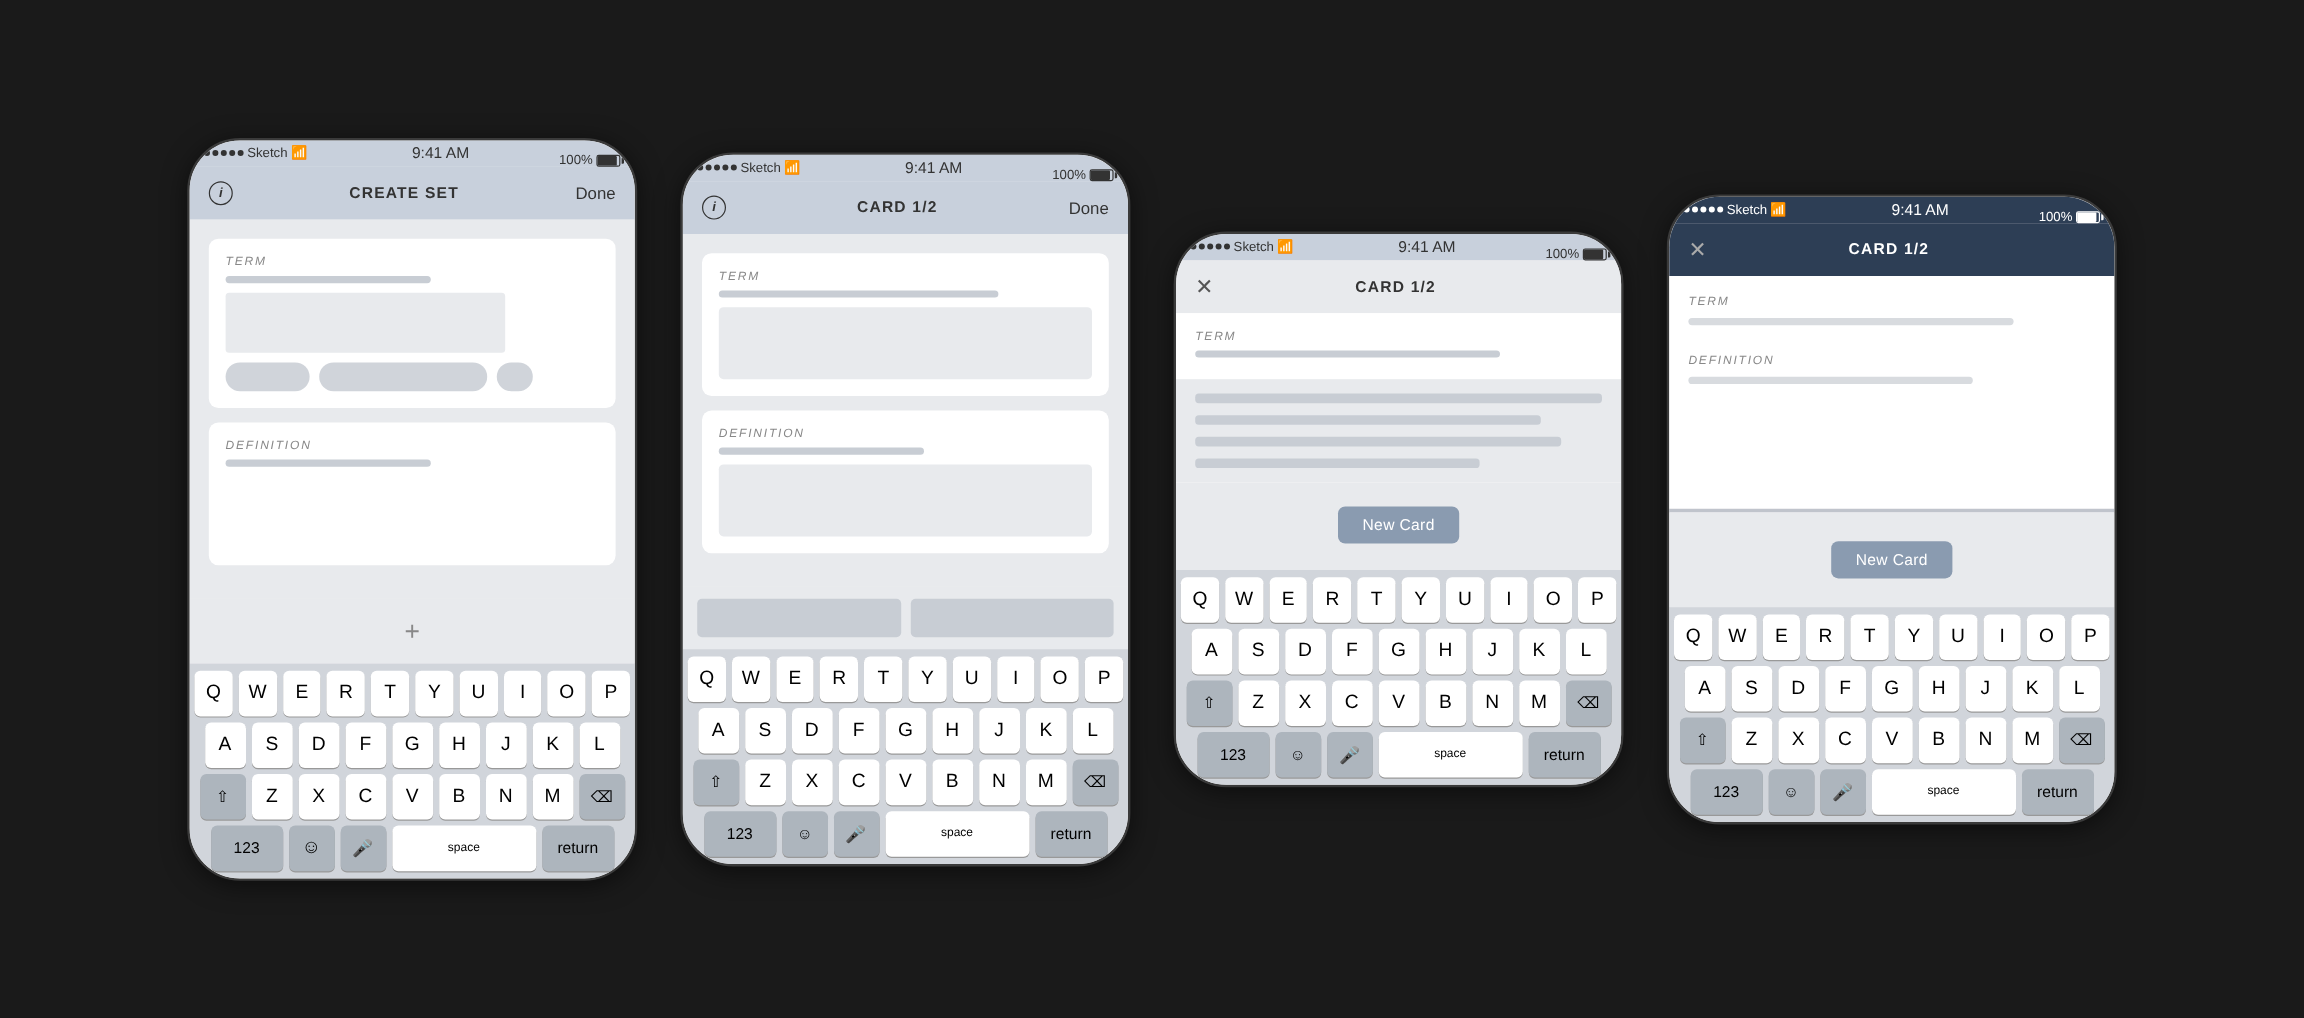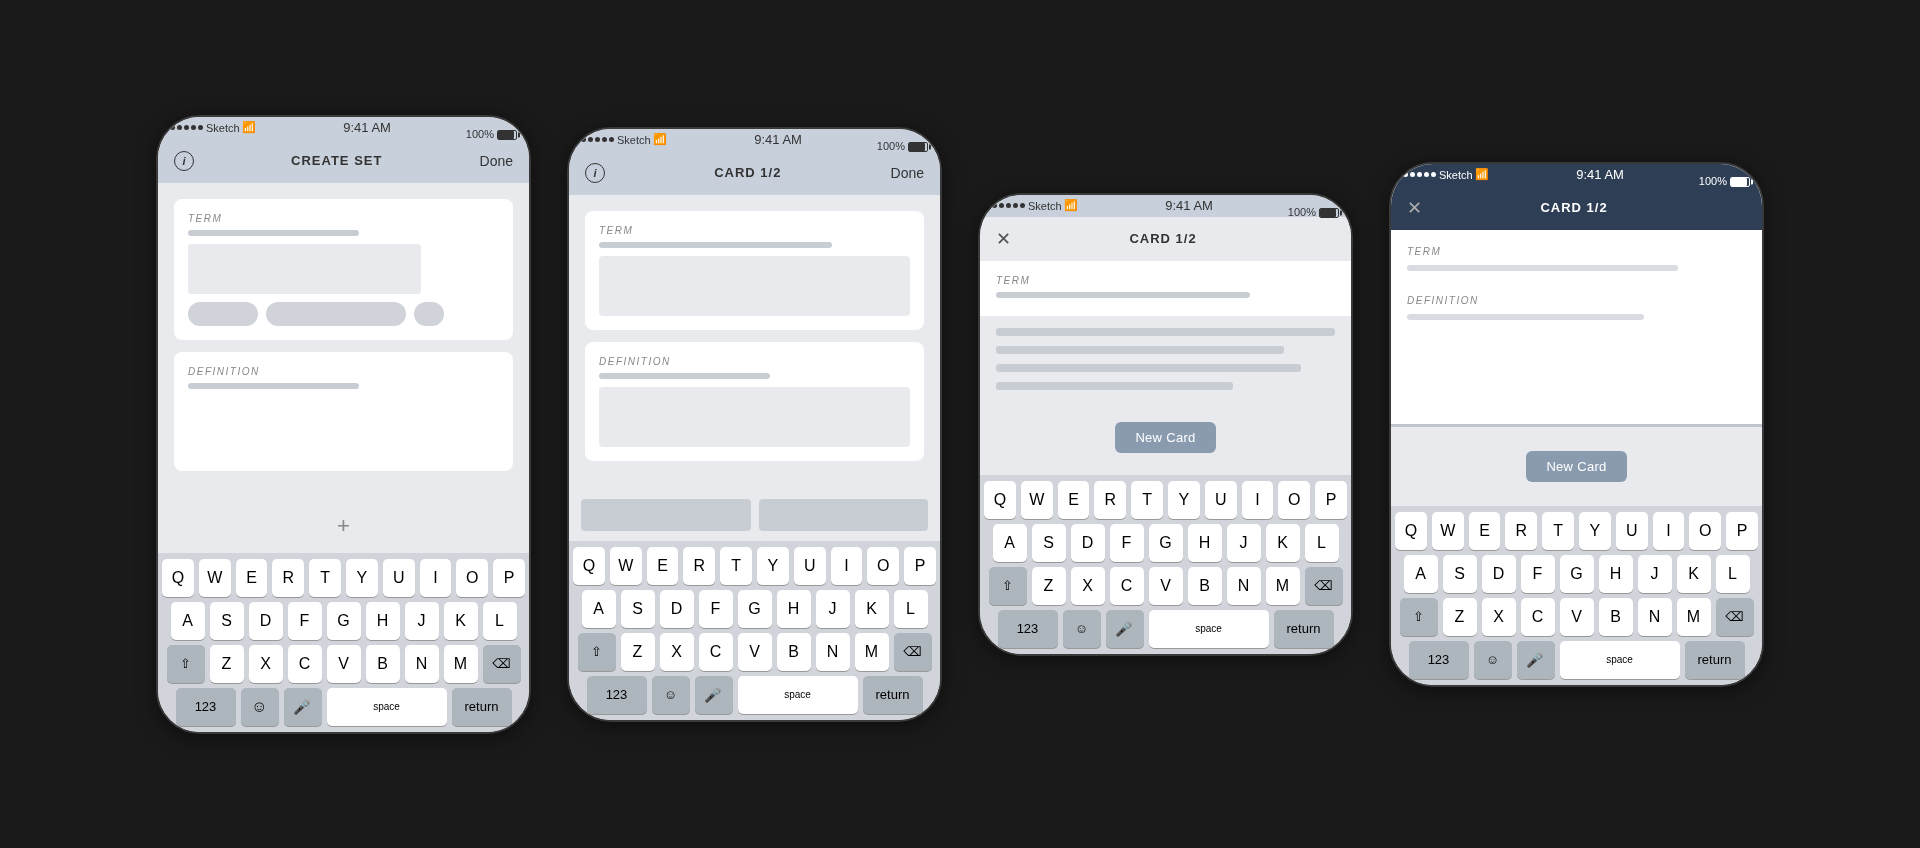--- a/index.html
+++ b/index.html
@@ -40,21 +40,21 @@
     }
     .status-bar.dark {
       background: #2d3e55;
       color: #fff;
     }
     .status-left { display: flex; align-items: center; gap: 3px; }
     .status-dots { display: flex; gap: 2px; }
     .status-dot { width: 5px; height: 5px; border-radius: 50%; background: #333; }
     .status-dot.dark { background: #fff; }
     .status-center { font-size: 13px; margin-left: 12px; }
-    .status-right { display: flex; align-items: flex-end; gap: 3px; font-size: 11px; margin-top: 13px; }
+    .status-right { display: flex; align-items: center; gap: 3px; font-size: 11px; margin-top: 13px; }
     .battery-icon {
       width: 20px; height: 10px; border: 1.5px solid #333; border-radius: 2px; position: relative;
     }
     .battery-icon::after { content: ''; position: absolute; right: -4px; top: 50%; transform: translateY(-50%); width: 2px; height: 5px; background: #333; border-radius: 0 1px 1px 0; }
     .battery-fill { height: 100%; background: #333; border-radius: 1px; width: 90%; }
     .battery-icon.dark { border-color: #fff; }
     .battery-icon.dark::after { background: #fff; }
     .battery-fill.dark { background: #fff; }
 
     

